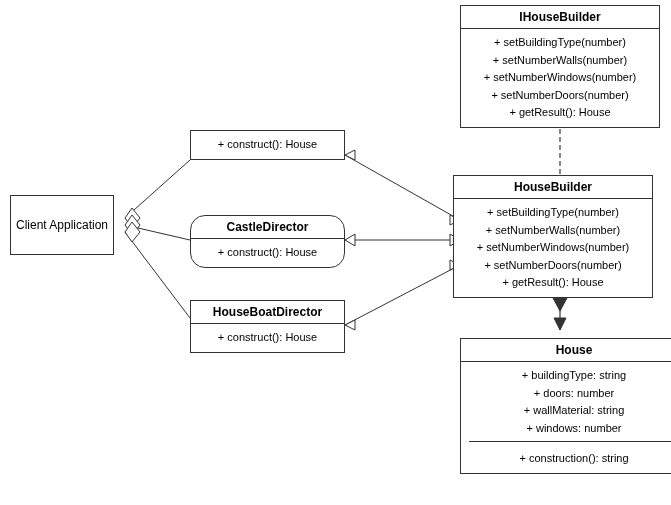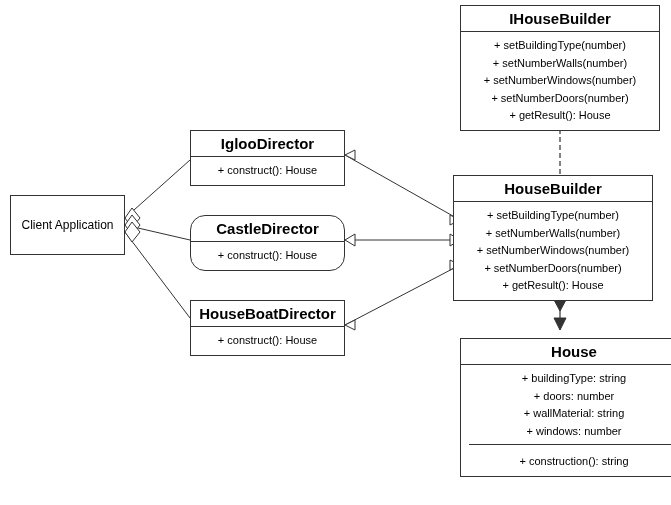--- a/index.html
+++ b/index.html
@@ -20,21 +20,21 @@
     .uml-box {
       position: absolute;
       border: 1px solid #333;
       background: #fff;
     }
     .uml-box .header {
       border-bottom: 1px solid #333;
       padding: 4px 8px;
       text-align: center;
       font-weight: bold;
-      font-size: 15px;
+      font-size: 12px;
     }
     .uml-box .body {
       padding: 5px 8px;
       font-size: 11px;
       line-height: 1.6;
     }
     .uml-box .body div {
       white-space: nowrap;
       text-align: center;
     }
@@ -84,26 +84,25 @@
 
     <line x1="345" y1="240" x2="460" y2="240" stroke="#333" stroke-width="1"></line>
     <polygon points="345,240 355,234 355,246" fill="white" stroke="#333" stroke-width="1"></polygon>
     <polygon points="460,240 450,234 450,246" fill="white" stroke="#333" stroke-width="1"></polygon>
 
     <line x1="345" y1="325" x2="460" y2="265" stroke="#333" stroke-width="1"></line>
     <polygon points="345,325 355,320 355,330" fill="white" stroke="#333" stroke-width="1"></polygon>
     <polygon points="460,265 450,260 450,270" fill="white" stroke="#333" stroke-width="1"></polygon>
   </svg>
 
-  <div class="uml-box" style="left:10px; top:195px; width:115px; height:60px; display:flex; align-items:center; justify-content:center;">
+  <div class="uml-box" style="left:10px; top:195px; width:104px; height:60px; display:flex; align-items:center; justify-content:center;">
     <span style="text-align:center; font-size:12px;">Client Application</span>
   </div>
 
   <div class="uml-box" style="left:190px; top:130px; width:155px;">
-    <div class="header">IglooDirector</div>
     <div class="body">
       <div>+ construct(): House</div>
     </div>
   </div>
 
   <div class="uml-box" style="left:190px; top:215px; width:155px;border-radius:15px;">
     <div class="header">CastleDirector</div>
     <div class="body">
       <div>+ construct(): House</div>
     </div>

